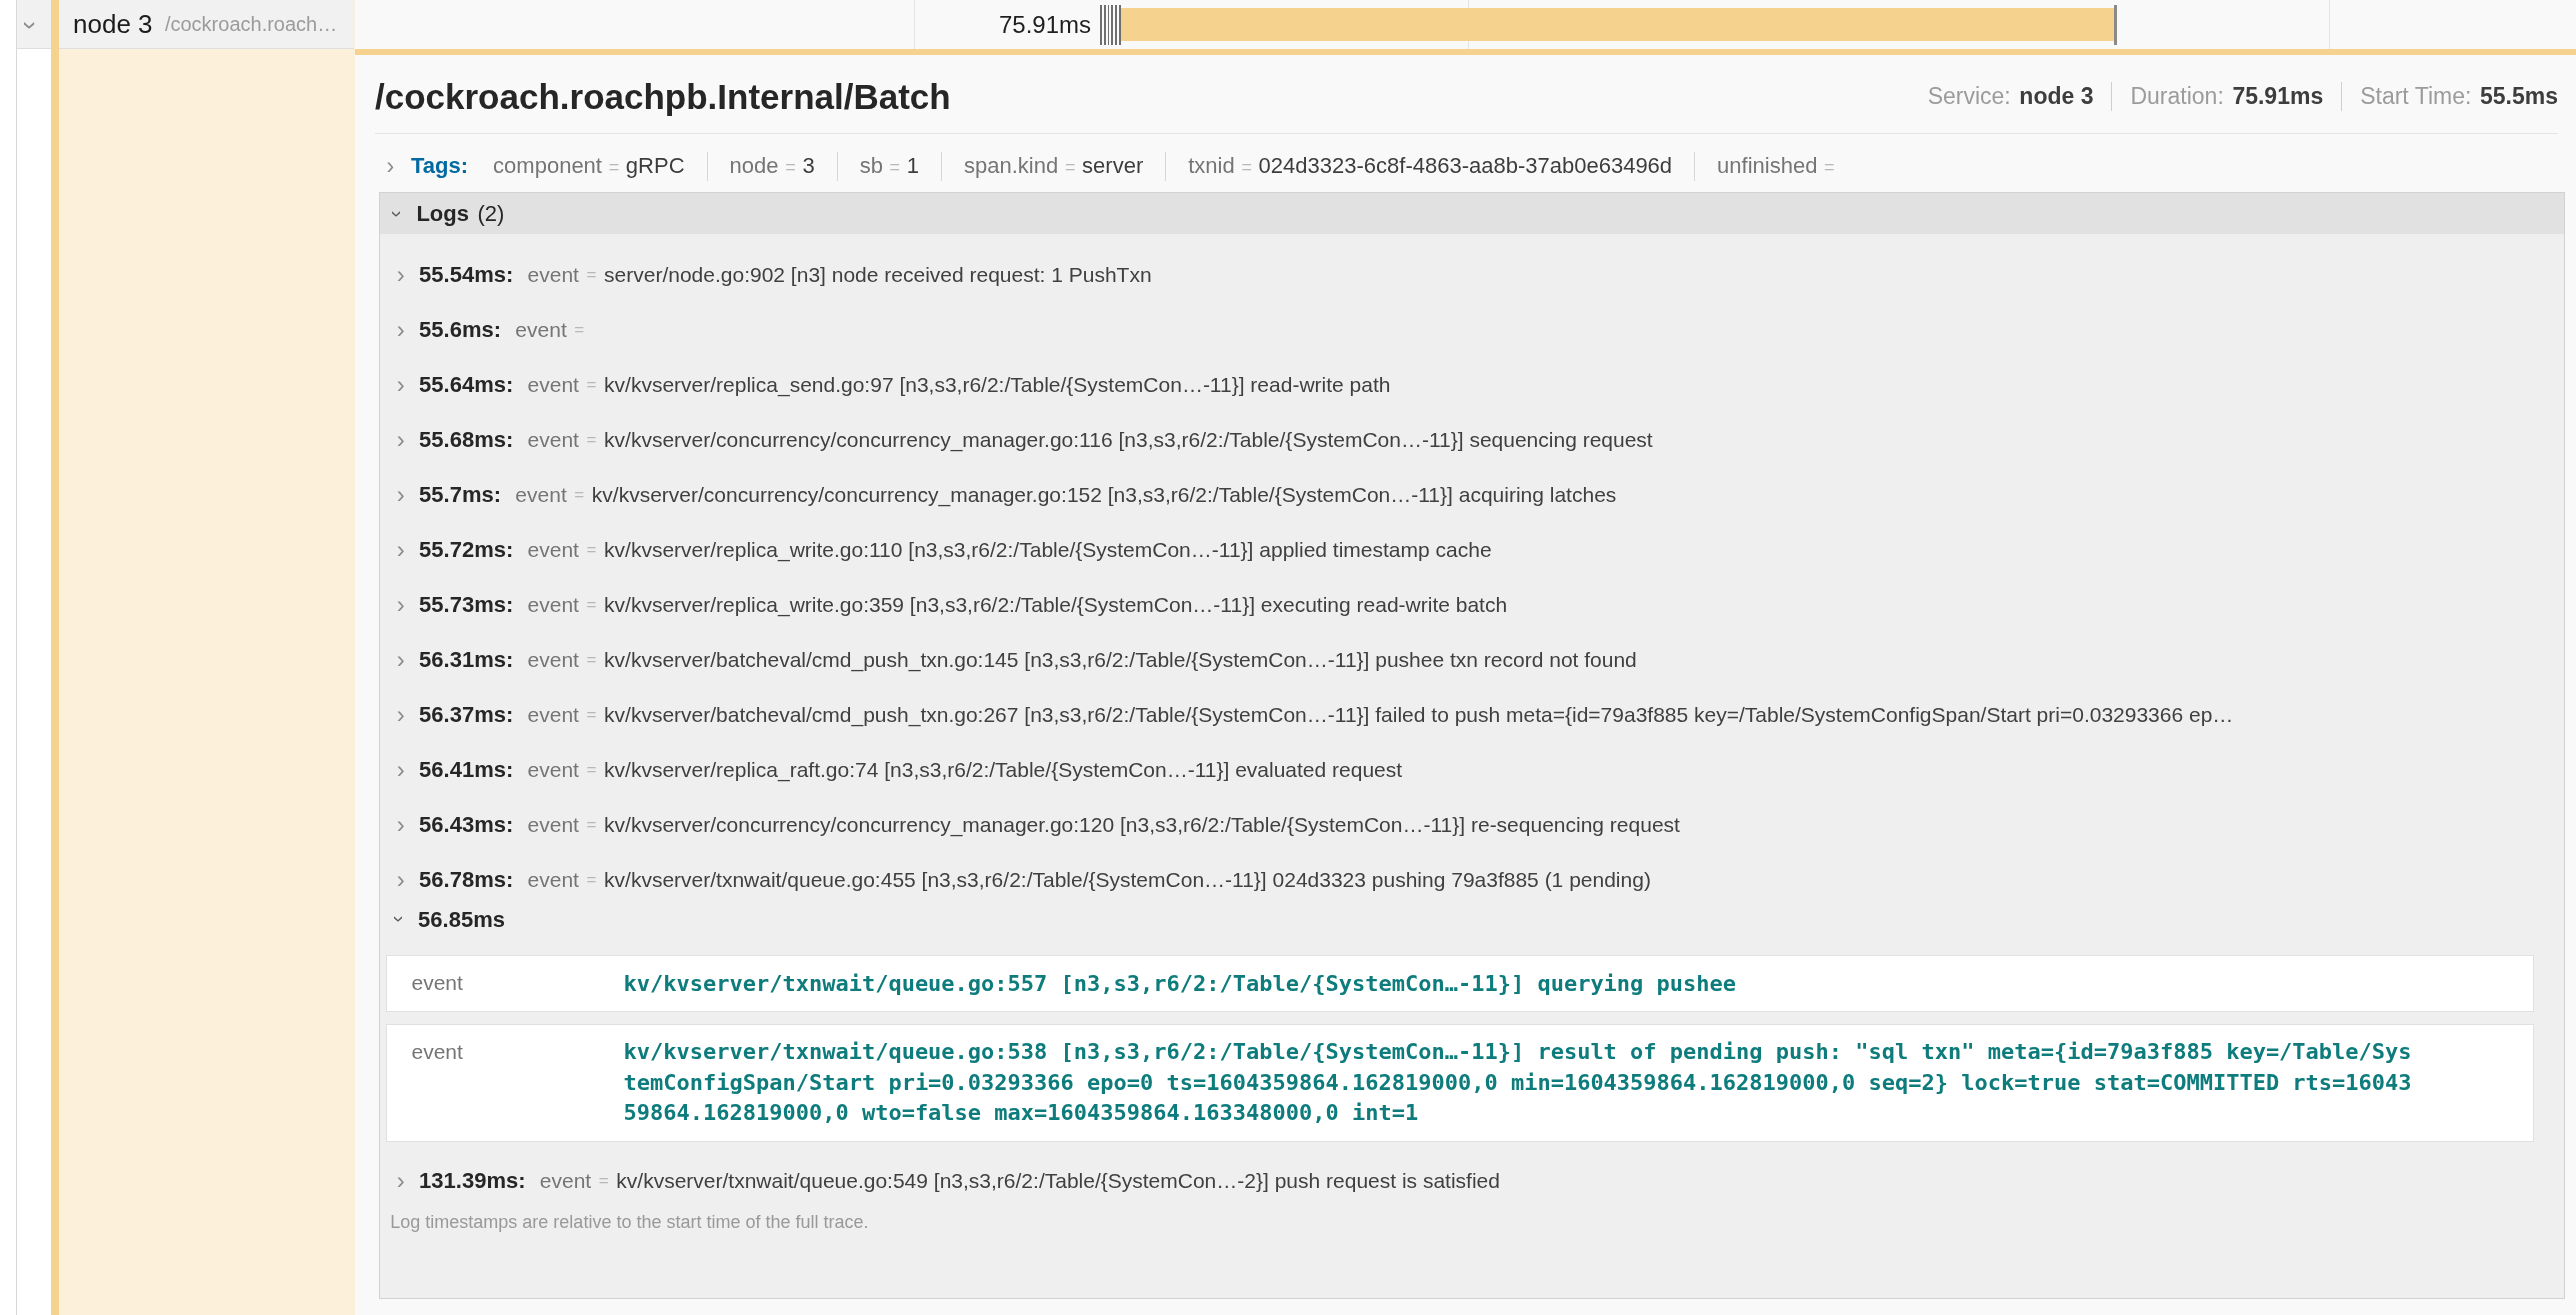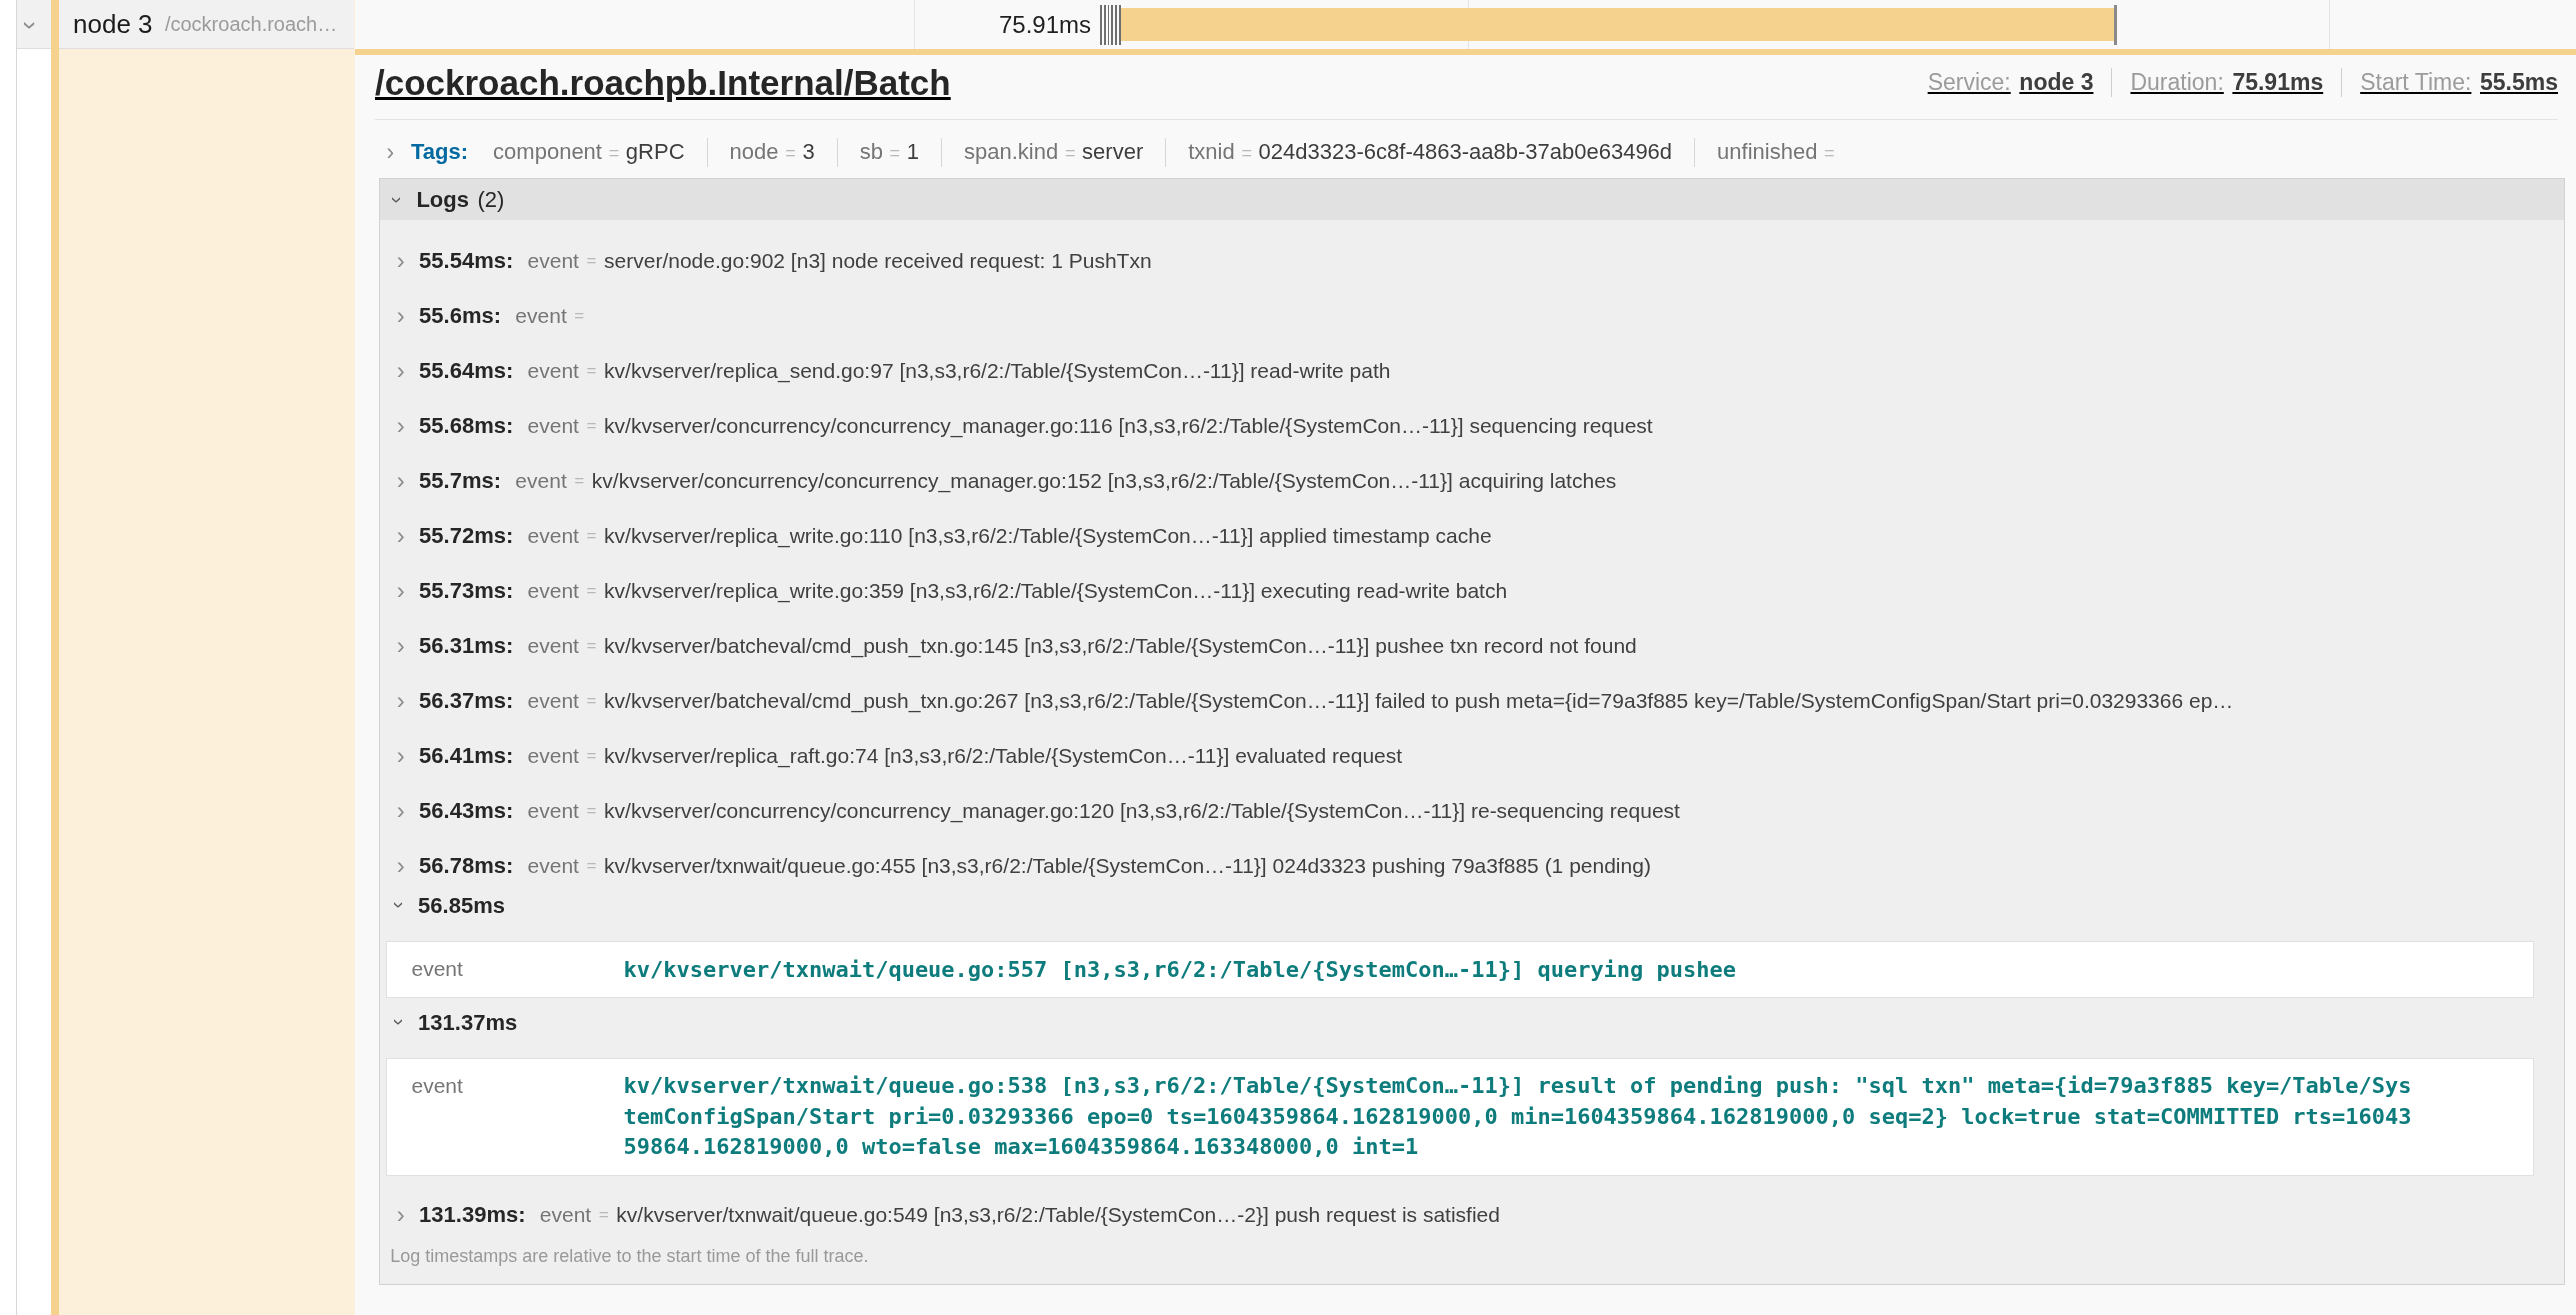--- a/index.html
+++ b/index.html
@@ -33,21 +33,21 @@
                font-size: 24px; color: #1f1f1f; }
   .ticks { position: absolute; left: 745px; top: 4.8px; height: 40px; display: flex; gap: 1.9px; }
   .ticks i { display: block; width: 1.9px; height: 40px; background: #6e6e6e; }
   .span-bar { position: absolute; left: 766px; top: 7.6px; width: 995px; height: 33px; }
   .end-mark { position: absolute; left: 1759px; top: 4.8px; width: 2.9px; height: 40px; background: #8a8a8a; }
 
   .gold-top { height: 5.7px; }
 
   
   .panel { padding: 0 18px 0 20px; }
-  .panel-head { display: flex; justify-content: space-between; align-items: center; padding-top: 8px; text-decoration: underline; }
+  .panel-head { display: flex; justify-content: space-between; align-items: center; padding-top: 22px; }
   .span-title { font-size: 35px; font-weight: bold; color: #262626; letter-spacing: 0; }
   .meta { display: flex; align-items: center; font-size: 23px; white-space: nowrap; }
   .meta .m-label { color: #9b9b9b; margin-right: 8.6px; }
   .meta .m-value { color: #3d3d3d; font-weight: bold; }
   .meta .m-div { width: 1px; height: 29px; background: #cfcfcf; margin: 0 18px; }
 
   .panel-divider { border-bottom: 1px solid #e4e4e4; margin-top: 16px; }
 
   
   .tags-row { display: flex; align-items: center; margin-top: 18px; font-size: 22px; white-space: nowrap; }
@@ -275,24 +275,20 @@
               <span class="r-val">kv/kvserver/txnwait/queue.go:455 [n3,s3,r6/2:/Table/{SystemCon…-11}] 024d3323 pushing 79a3f885 (1 pending)</span>
             </div>
             <div class="exp-head">
               <span class="e-chevron">›</span>
               <span class="e-time">56.85ms</span>
             </div>
             <div class="exp-box">
               <div class="exp-key">event</div>
               <div class="exp-val" style="color: rgb(14, 124, 124);">kv/kvserver/txnwait/queue.go:557 [n3,s3,r6/2:/Table/{SystemCon…-11}] querying pushee</div>
             </div>
-            <div class="exp-head">
-              <span class="e-chevron">›</span>
-              <span class="e-time">131.37ms</span>
-            </div>
             <div class="exp-box">
               <div class="exp-key">event</div>
               <div class="exp-val" style="color: rgb(14, 124, 124);">kv/kvserver/txnwait/queue.go:538 [n3,s3,r6/2:/Table/{SystemCon…-11}] result of pending push: "sql txn" meta={id=79a3f885 key=/Table/SystemConfigSpan/Start pri=0.03293366 epo=0 ts=1604359864.162819000,0 min=1604359864.162819000,0 seq=2} lock=true stat=COMMITTED rts=1604359864.162819000,0 wto=false max=1604359864.163348000,0 int=1</div>
             </div>
             <div class="log-row">
               <span class="r-chevron">›</span>
               <span class="r-time">131.39ms:</span>
               <span class="r-key">event</span>
               <span class="r-eq">=</span>
               <span class="r-val">kv/kvserver/txnwait/queue.go:549 [n3,s3,r6/2:/Table/{SystemCon…-2}] push request is satisfied</span>

